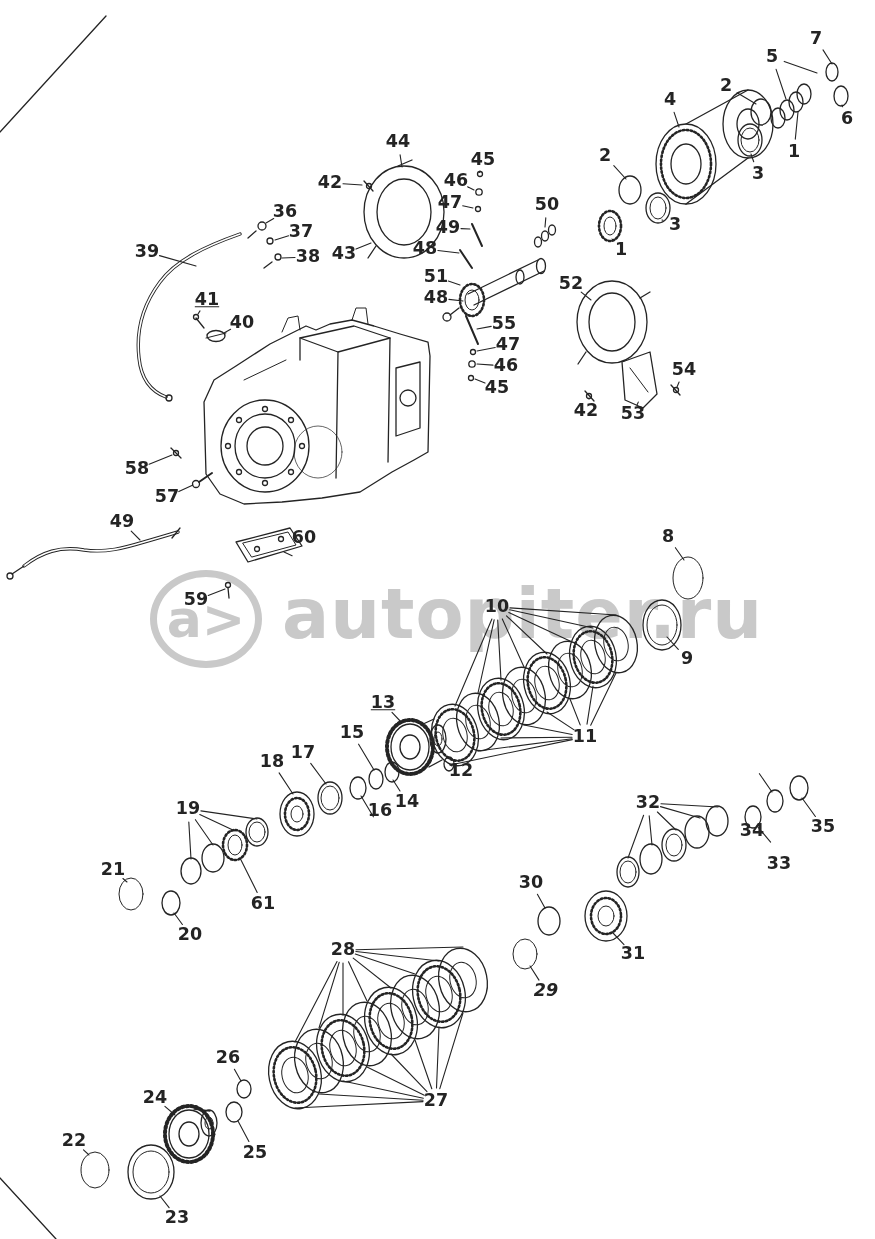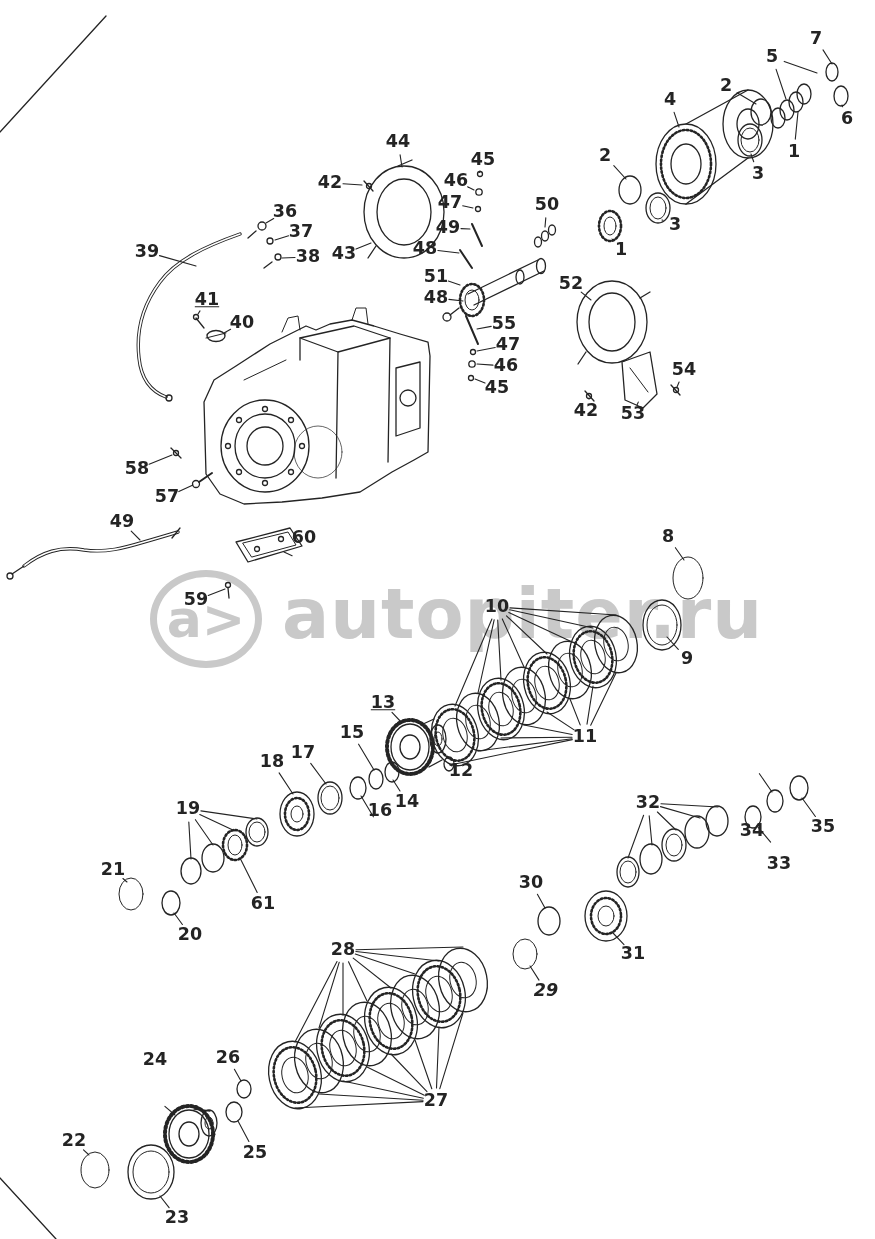--- a/index.html
+++ b/index.html
@@ -516,20 +516,20 @@
       <div class="part-label" style="left: 823px; top: 827px;">35</div>
       <div class="part-label" style="left: 779px; top: 852px; margin-top: 12px;">33</div>
       <div class="part-label" style="left: 113px; top: 870px;">21</div>
       <div class="part-label" style="left: 531px; top: 883px;">30</div>
       <div class="part-label" style="left: 263px; top: 904px;">61</div>
       <div class="part-label" style="left: 190px; top: 935px;">20</div>
       <div class="part-label" style="left: 343px; top: 950px;">28</div>
       <div class="part-label" style="left: 633px; top: 954px;">31</div>
       <div class="part-label" style="left: 546px; top: 991px; font-style: italic;">29</div>
       <div class="part-label" style="left: 228px; top: 1058px;">26</div>
-      <div class="part-label" style="left: 155px; top: 1060px;">24</div>
+      <div class="part-label" style="left: 155px; top: 1098px;">24</div>
       <div class="part-label" style="left: 436px; top: 1101px;">27</div>
       <div class="part-label" style="left: 255px; top: 1153px;">25</div>
       <div class="part-label" style="left: 74px; top: 1141px;">22</div>
       <div class="part-label" style="left: 177px; top: 1218px;">23</div>
     </div>
 
 </div>
 
 </body></html>

